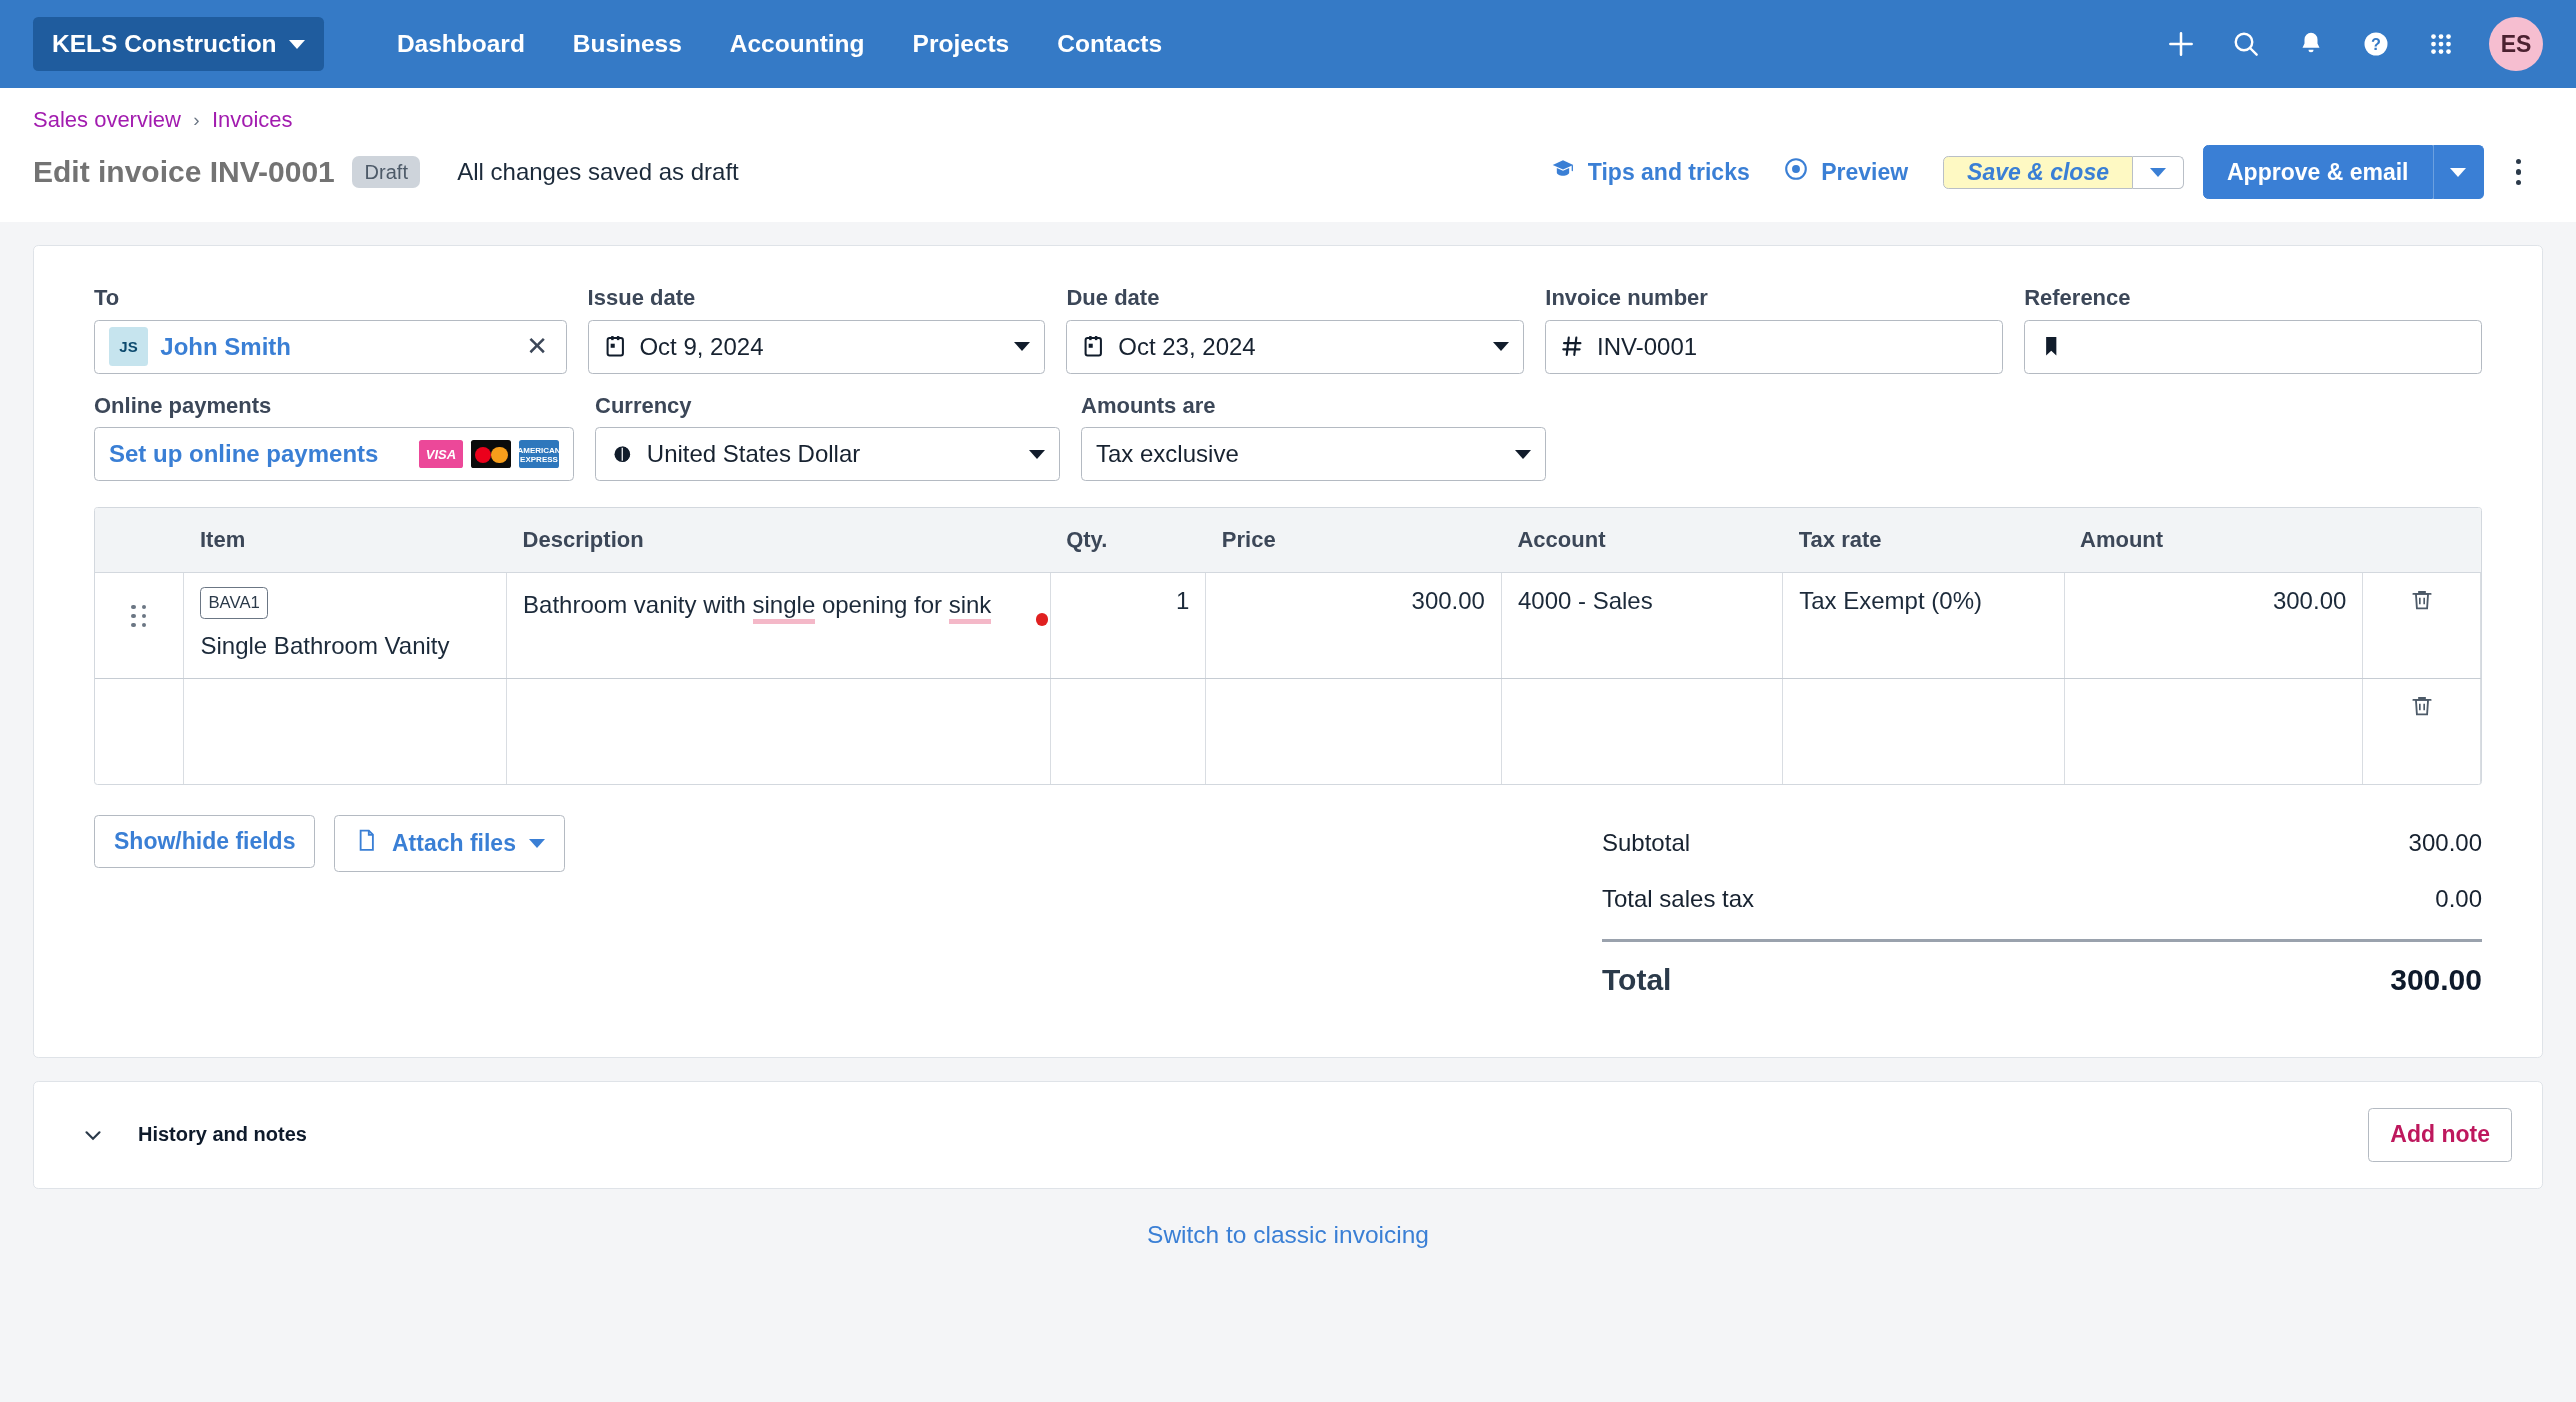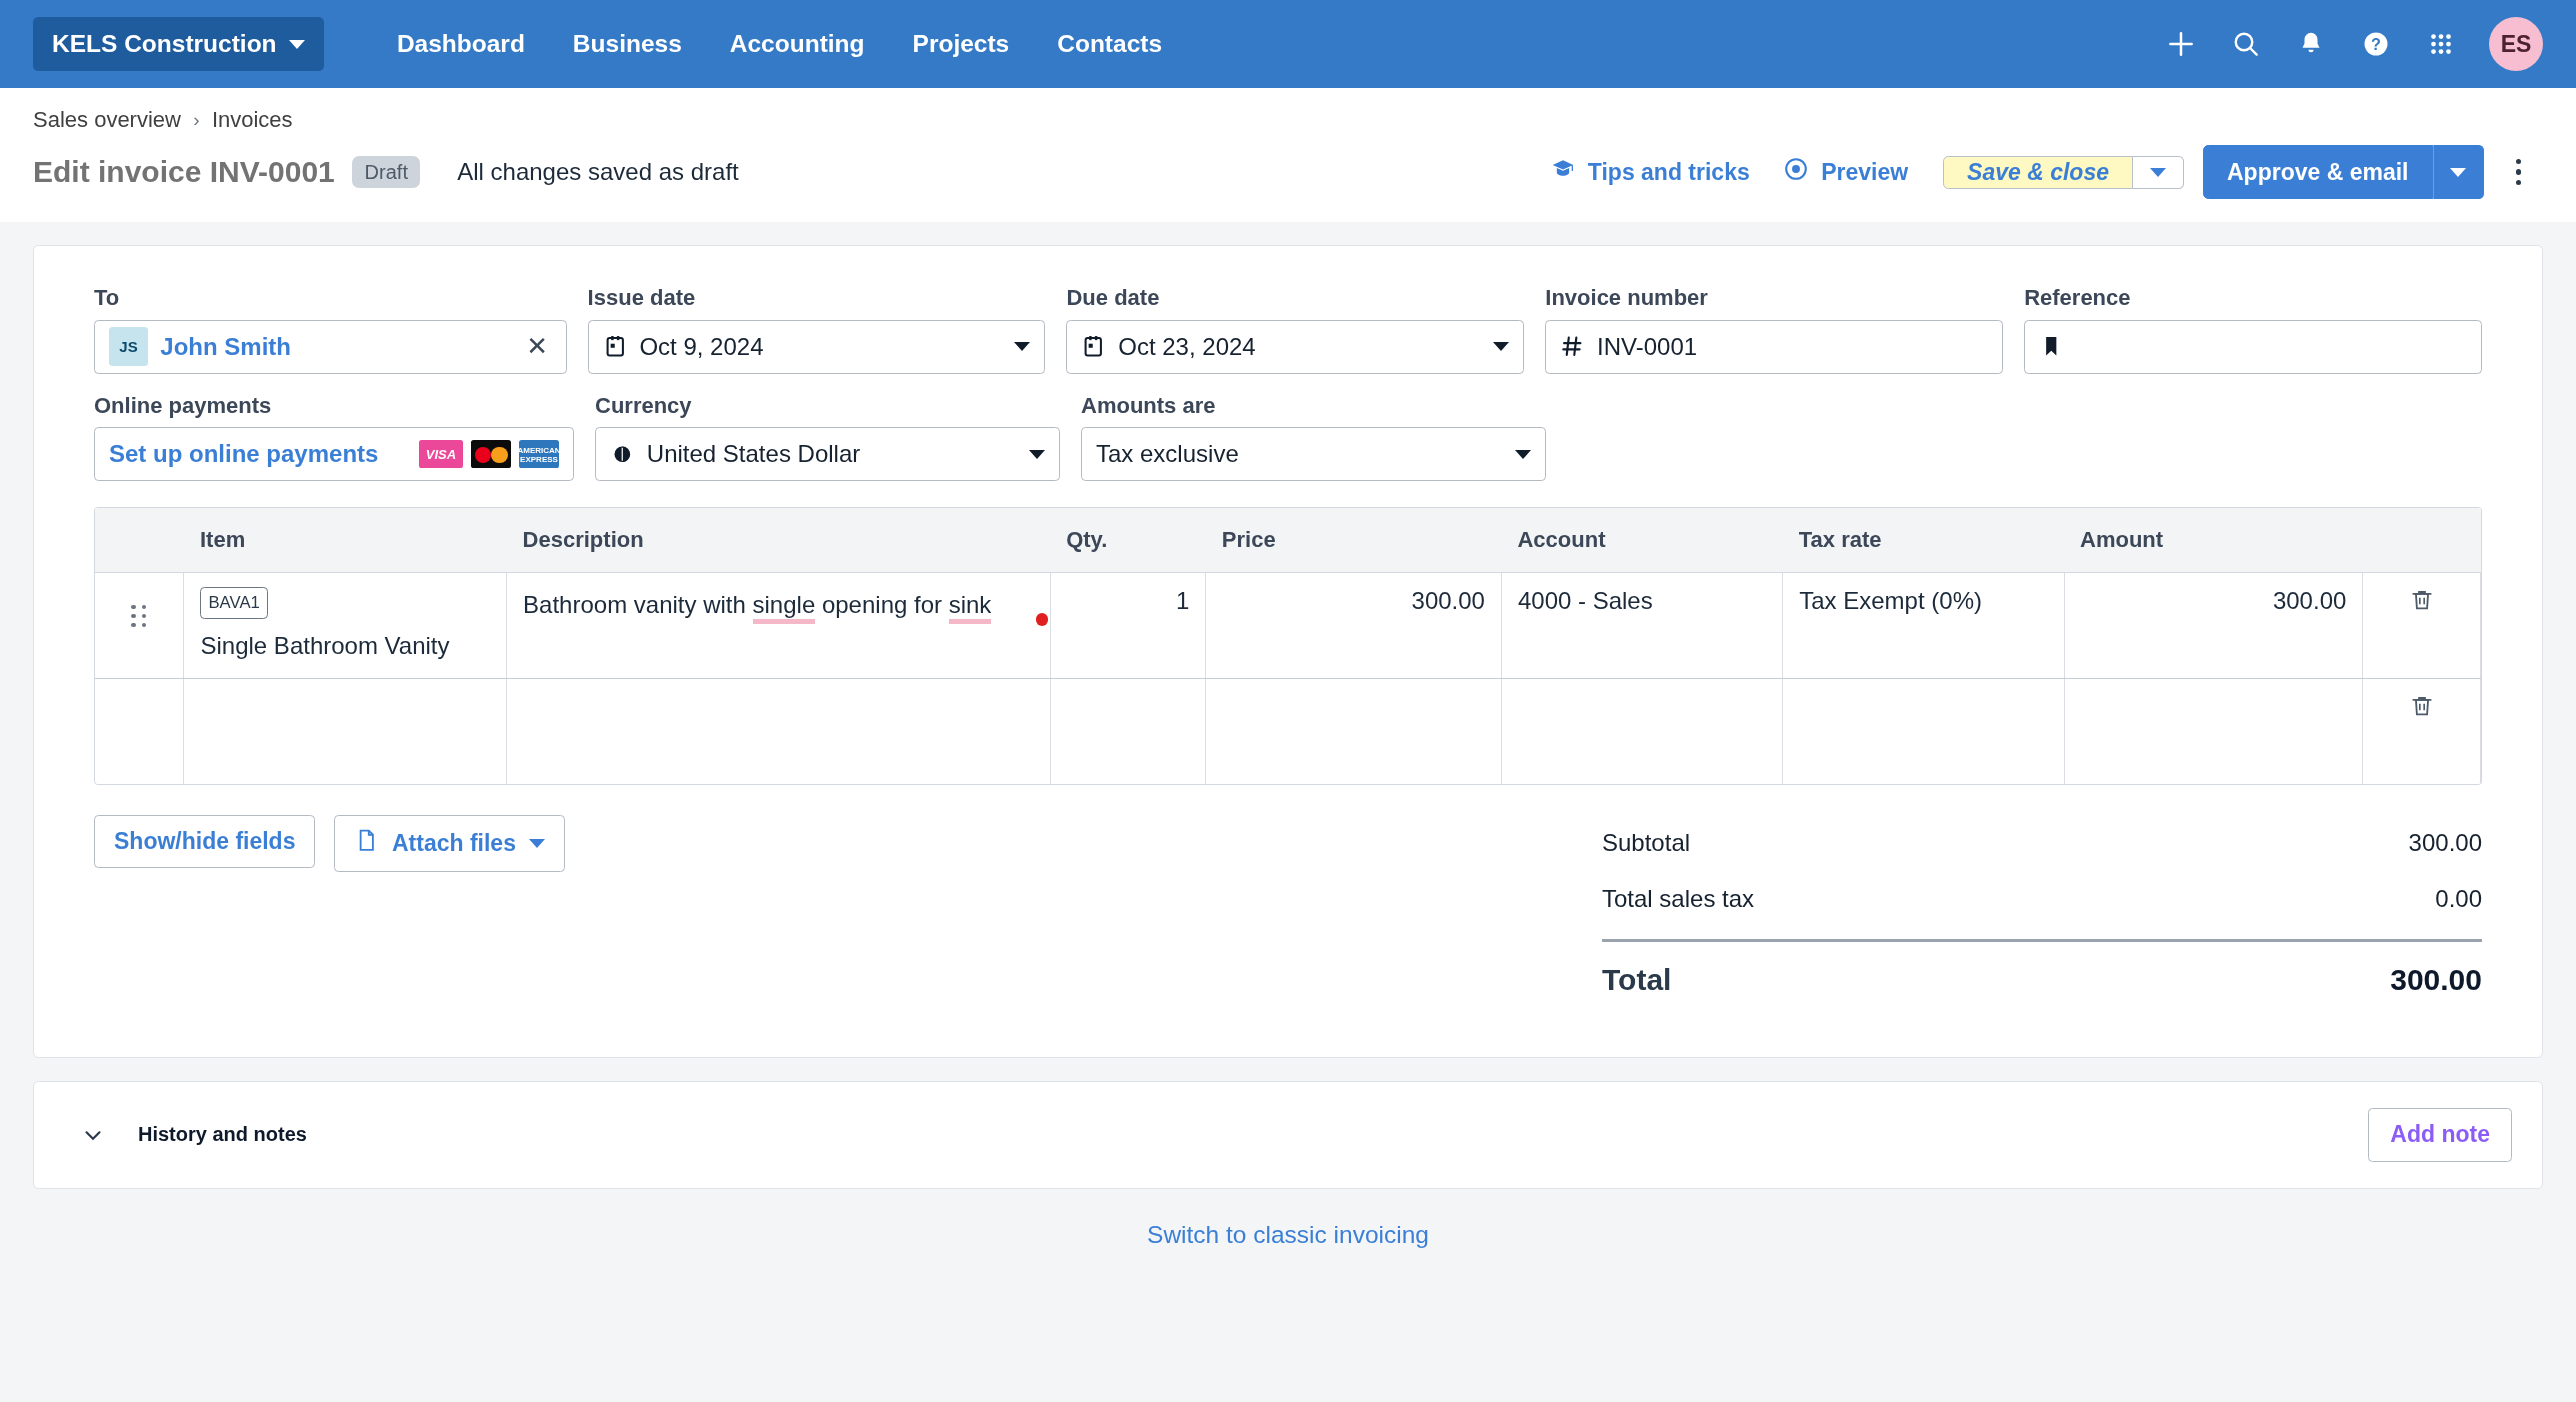--- a/index.html
+++ b/index.html
@@ -67,21 +67,21 @@
     cursor: pointer;
   }
 
   
   .page-header {
     background: #fff;
     padding: 19px 33px 23px 33px;
     position: relative;
   }
   .breadcrumb { display: flex; align-items: center; gap: 12.3px; font-size: 22px; }
-  .crumb { color: #404040; cursor: pointer; }
+  .crumb { color: #a21caf; cursor: pointer; }
   .crumb-sep { color: #6b7684; font-size: 19px; }
   .header-row {
     display: flex; align-items: center;
     margin-top: 12.3px;
   }
   .page-title { font-size: 30px; font-weight: 700; color: #737373; white-space: nowrap; }
   .badge-draft {
     margin-left: 17.5px;
     background: #ced4db;
     color: #4d5a68;
@@ -272,21 +272,21 @@
     background: #fff; border: 0.9px solid #dfe3e8; border-radius: 5.3px;
     margin-top: 23px;
     display: flex; align-items: center;
     padding: 26px 30px 26px 46px;
   }
   .chev { margin-right: 32px; cursor: pointer; display: flex; align-items: center; }
   .hist-title { font-size: 20px; font-weight: 700; color: #0e1a2b; }
   .add-note {
     margin-left: auto;
     background: #fff; border: 0.9px solid #b4bac2; border-radius: 4.4px;
-    color: #8b5cf6; font-size: 23px; font-weight: 700;
+    color: #be185d; font-size: 23px; font-weight: 700;
     padding: 12.3px 21px; cursor: pointer; white-space: nowrap;
   }
   .footer-link {
     text-align: center; margin-top: 32px;
     color: #3a7fd5; font-size: 24.5px; cursor: pointer;
   }
 </style>
 </head>
 <body>
 

